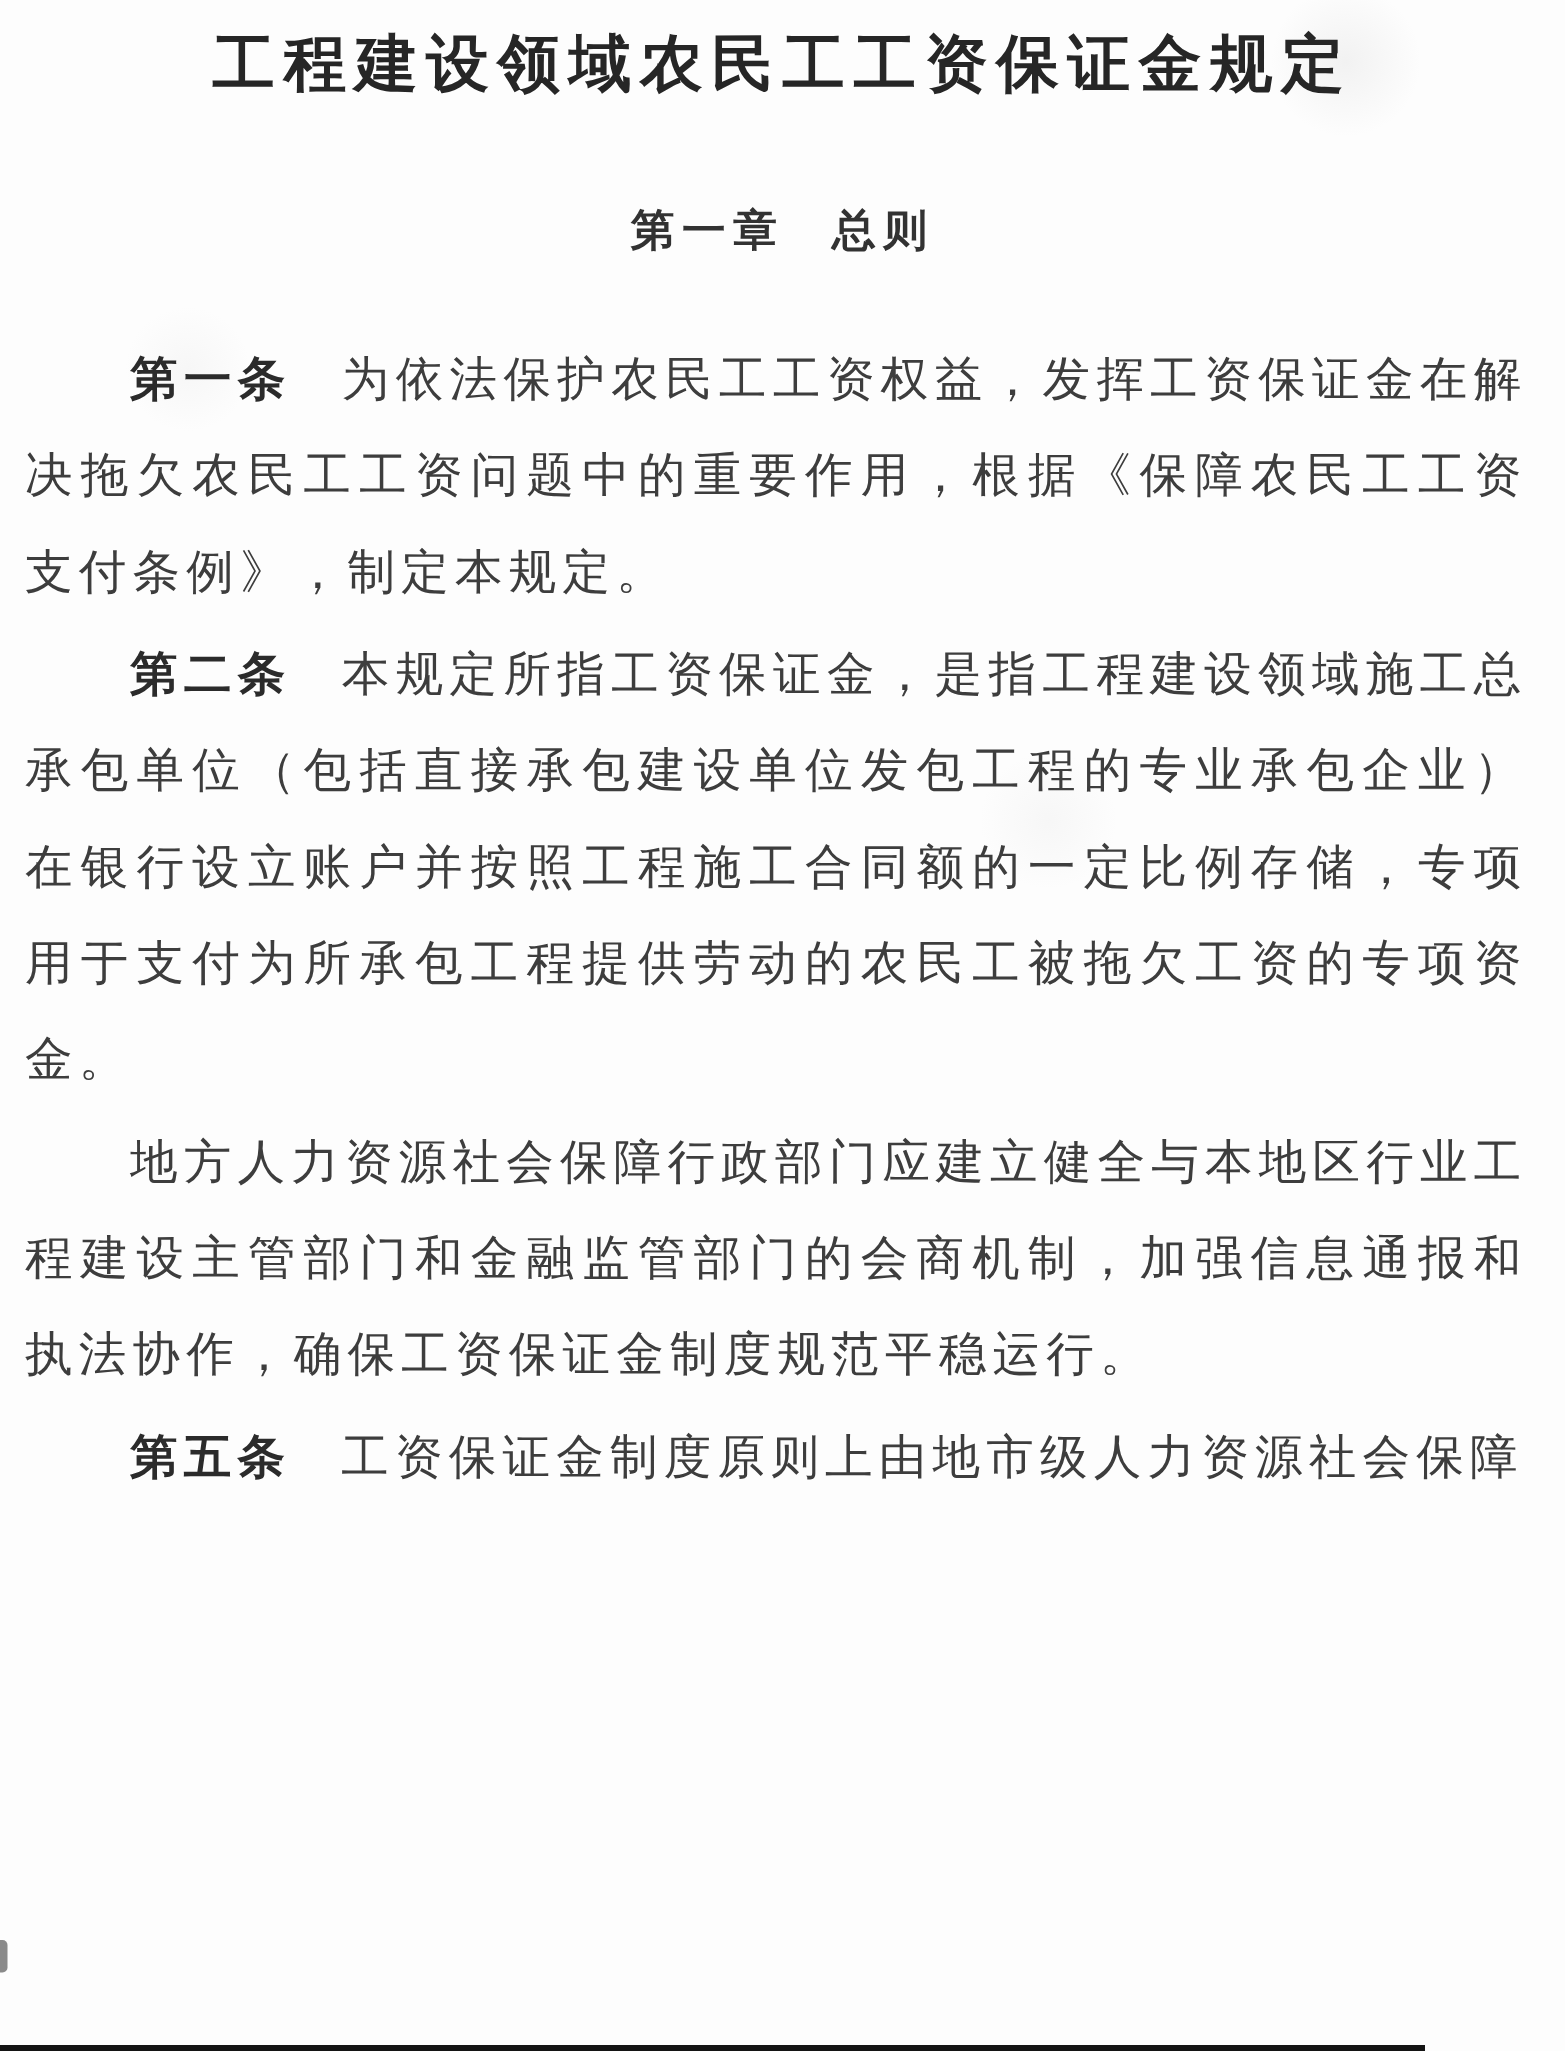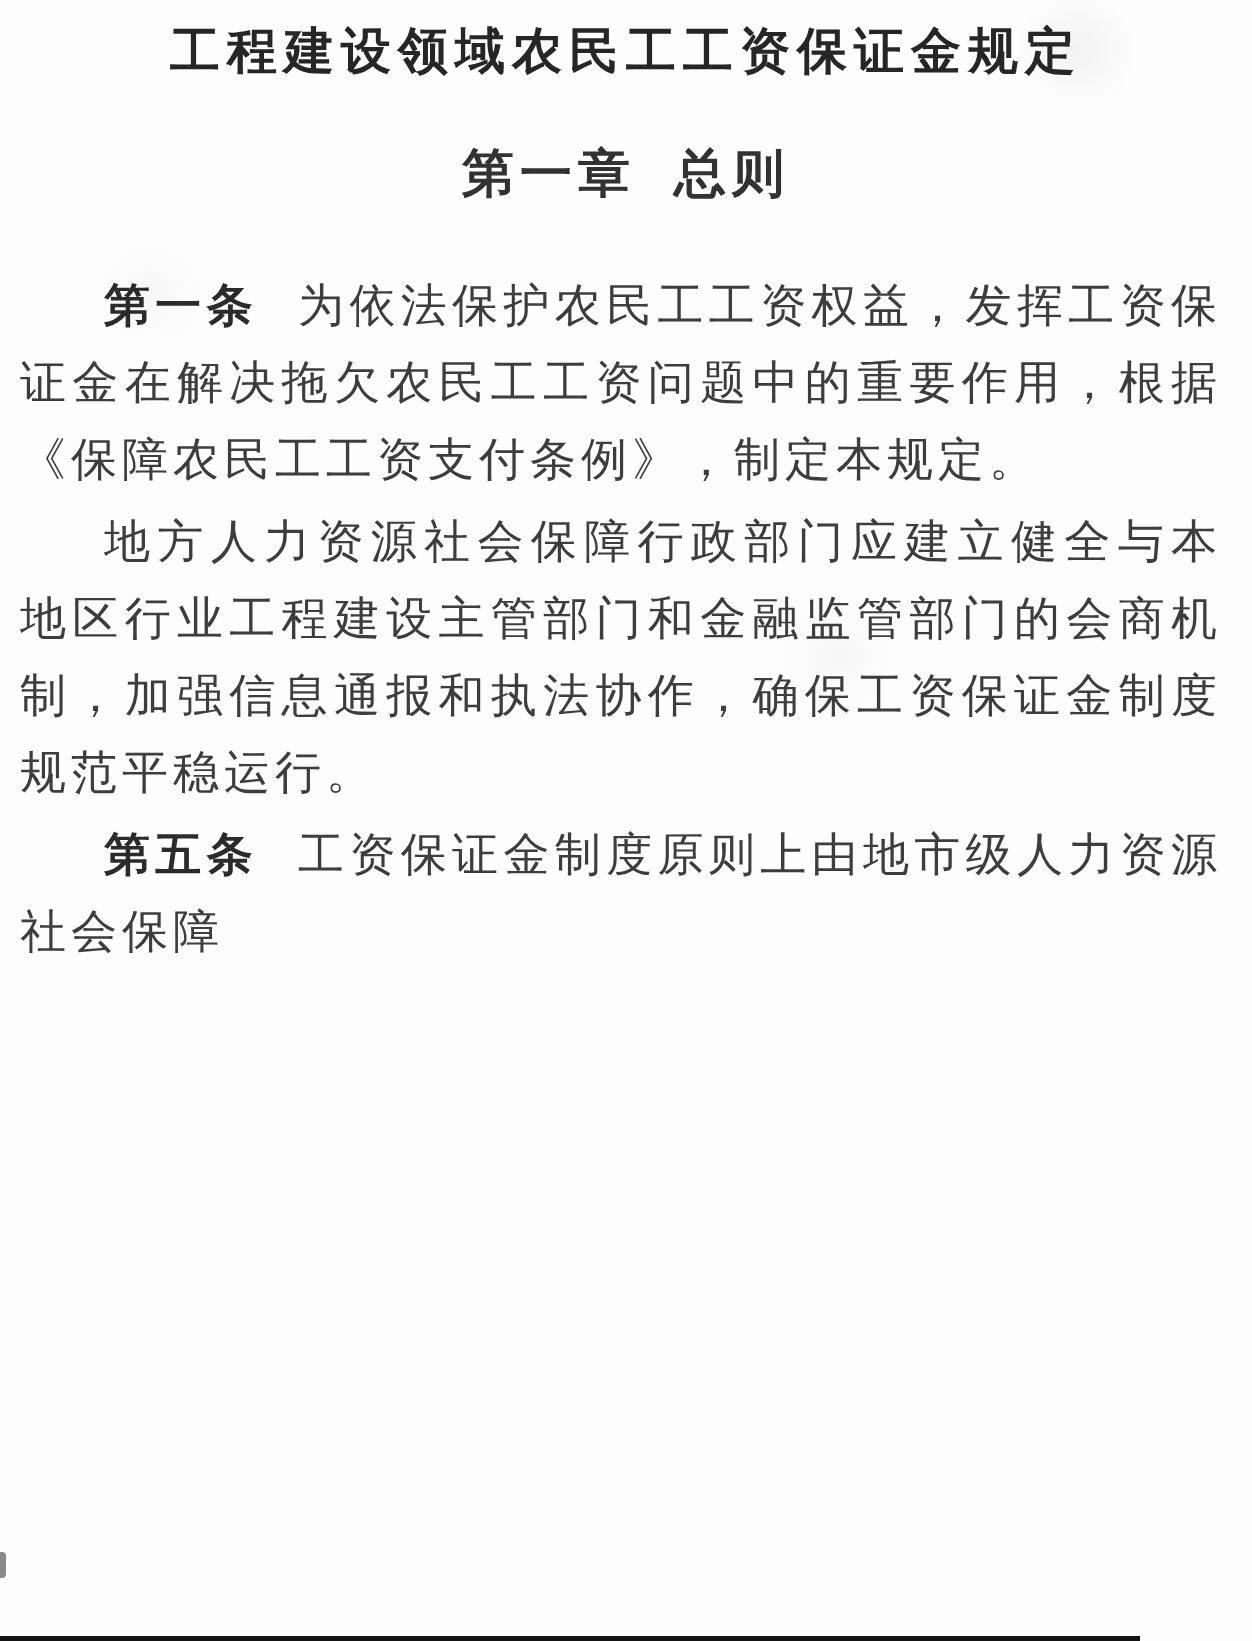--- a/index.html
+++ b/index.html
@@ -23,38 +23,38 @@
   }
   .doc-title {
     margin: 18px 30px 0 30px;
     text-align: center;
     font-size: 50px;
     font-weight: bold;
     letter-spacing: 7px;
     color: #262626;
   }
   .chapter-heading {
-    margin-top: 54px;
+    margin-top: 76px;
     text-align: center;
-    font-size: 52px;
+    font-size: 35px;
     font-weight: bold;
     letter-spacing: 6px;
     color: #323232;
   }
   .chapter-gap {
     display: inline-block;
     width: 38px;
   }
   .doc-body {
     margin-top: 58px;
     padding: 0 30px 0 20px;
   }
   p.para {
     margin: 5px 0;
-    font-size: 46px;
+    font-size: 38px;
     line-height: 77px;
     letter-spacing: 5px;
     text-align: justify;
     text-indent: 84px;
     color: #3d3d3d;
   }
   .article-label {
     font-weight: bold;
     font-family: "Liberation Sans", "DejaVu Sans", sans-serif;
     color: #2b2b2b;
@@ -89,20 +89,21 @@
   <h1 class="doc-title">工程建设领域农民工工资保证金规定</h1>
 
   <h2 class="chapter-heading">
     <span>第一章</span><span class="chapter-gap"></span><span>总则</span>
   </h2>
 
   <div class="doc-body">
 
     <p class="para"><span class="article-label">第一条</span><span>为依法保护农民工工资权益，发挥工资保证金在解决拖欠农民工工资问题中的重要作用，根据《保障农民工工资支付条例》，制定本规定。</span></p>
 
+    <p class="para"><span class="article-label">第二条</span><span>本规定所指工资保证金，是指工程建设领域施工总承包单位（包括直接承包建设单位发包工程的专业承包企业）在银行设立账户并按照工程施工合同额的一定比例存储，专项用于支付为所承包工程提供劳动的农民工被拖欠工资的专项资金。</span></p>
 
 
 
 
     <p class="para"><span>地方人力资源社会保障行政部门应建立健全与本地区行业工程建设主管部门和金融监管部门的会商机制，加强信息通报和执法协作，确保工资保证金制度规范平稳运行。</span></p>
 
     <p class="para"><span class="article-label">第五条</span><span>工资保证金制度原则上由地市级人力资源社会保障</span></p>
 
   </div>
 

